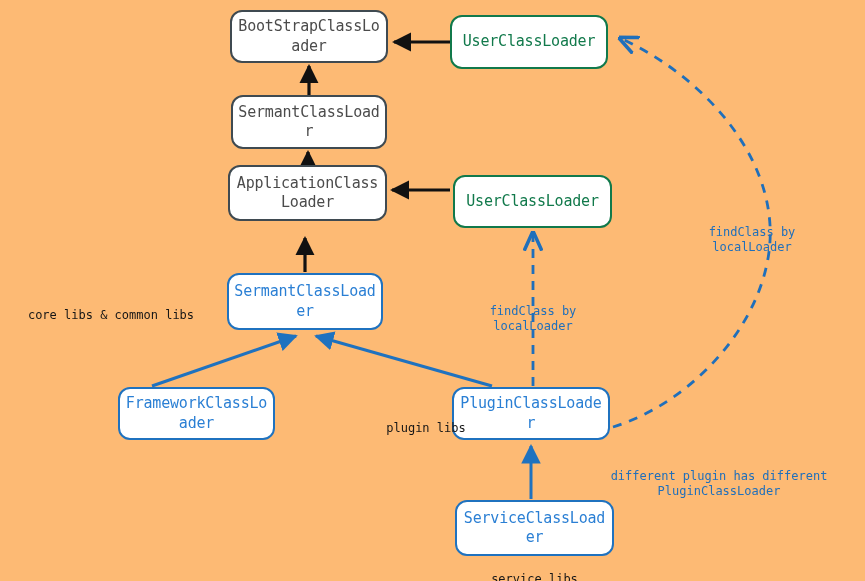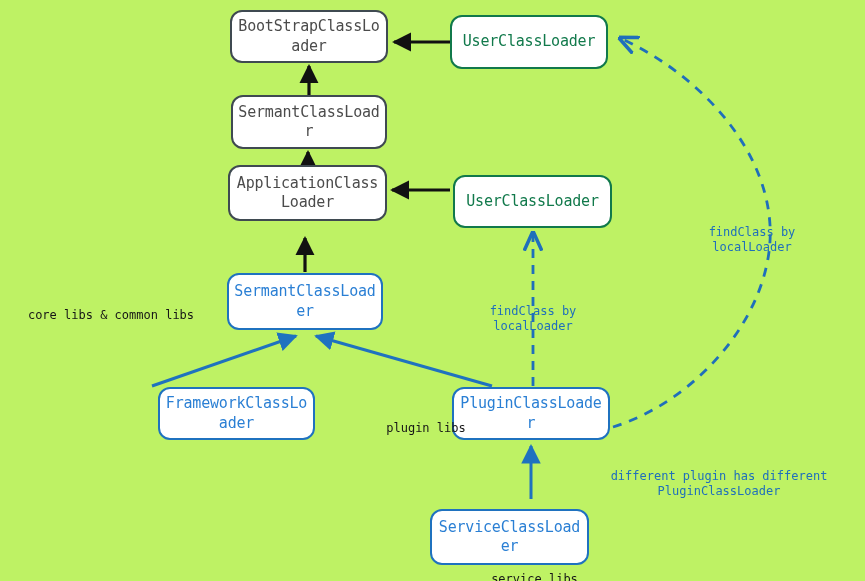--- a/index.html
+++ b/index.html
@@ -7,21 +7,21 @@
     padding: 0;
     background: #ffffff;
   }
   body {
     font-family: "DejaVu Sans Mono", monospace;
   }
   #diagram-root {
     position: relative;
     width: 865px;
     height: 581px;
-    background: #bef264;
+    background: #fdba74;
     overflow: hidden;
   }
   #edges {
     position: absolute;
     left: 0;
     top: 0;
     width: 865px;
     height: 581px;
     pointer-events: none;
   }
@@ -125,31 +125,31 @@
 
   <div class="node node-green" style="left:453px; top:175px; width:159px; height:53px;">
     <span>UserClassLoader</span>
   </div>
 
   <div class="node node-blue" style="left:227px; top:273px; width:156px; height:57px;">
     <span>SermantClassLoad
 er</span>
   </div>
 
-  <div class="node node-blue" style="left:118px; top:387px; width:157px; height:53px;margin-left:40px;">
+  <div class="node node-blue" style="left:118px; top:387px; width:157px; height:53px;">
     <span>FrameworkClassLo
 ader</span>
   </div>
 
   <div class="node node-blue" style="left:452px; top:387px; width:158px; height:53px;">
     <span>PluginClassLoade
 r</span>
   </div>
 
-  <div class="node node-blue" style="left:430px; top:500px; width:159px; height:56px;margin-top:9px;">
+  <div class="node node-blue" style="left:455px; top:500px; width:159px; height:56px;">
     <span>ServiceClassLoad
 er</span>
   </div>
 
   <div class="label label-dark" style="left:0px; top:292px; width:222px;">
     <span>core libs &amp; common libs</span>
   </div>
 
 
   <div class="label label-dark" style="left:330px; top:405px; width:112px;margin-left:40px;">

